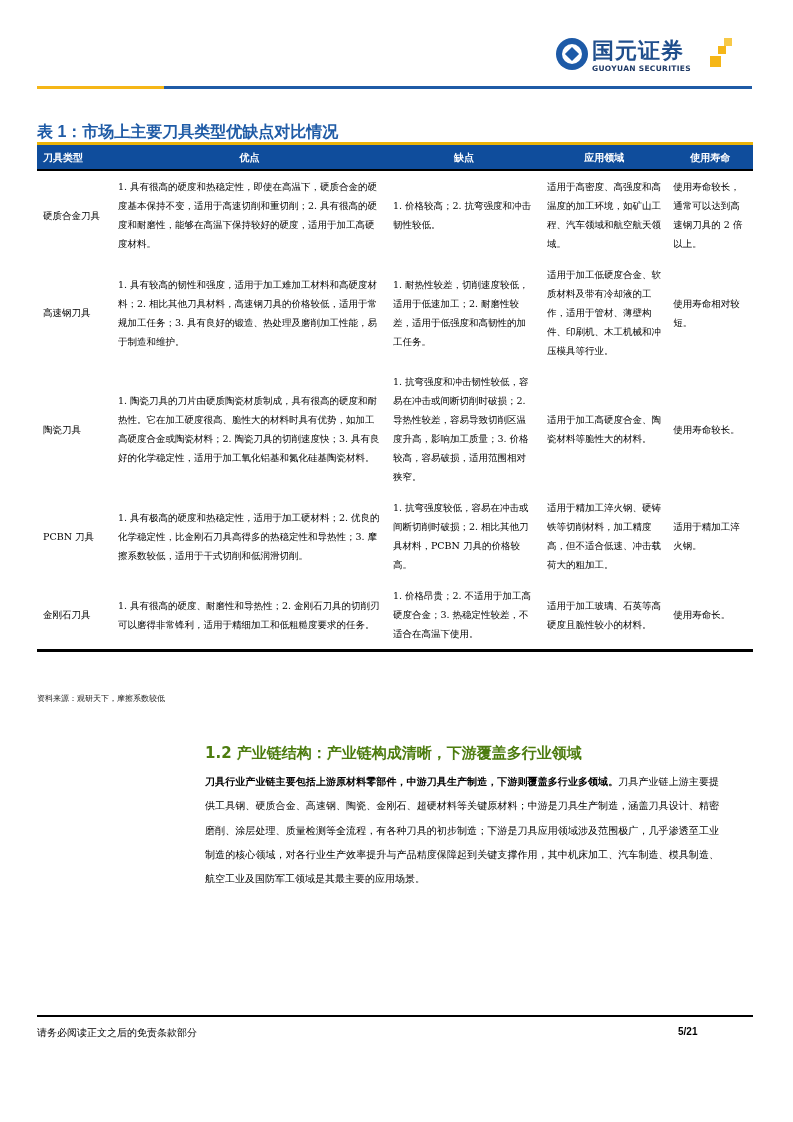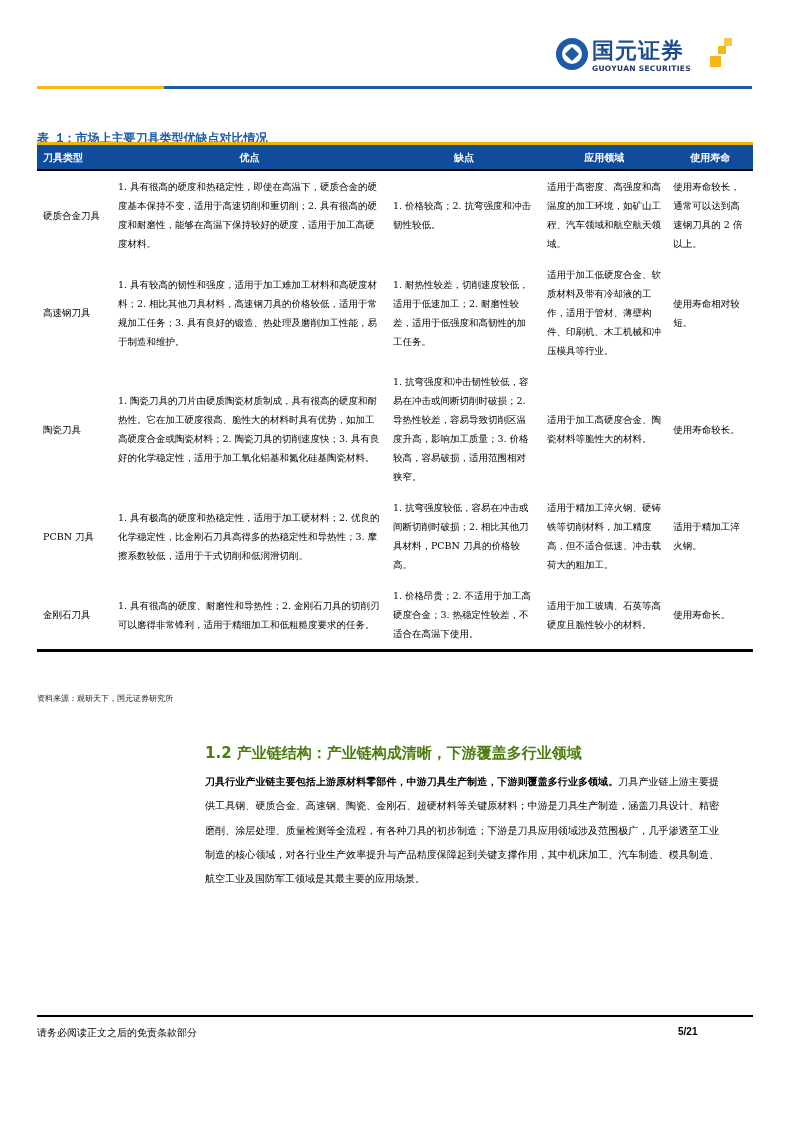--- a/index.html
+++ b/index.html
@@ -20,22 +20,22 @@
   .logo-en { position: absolute; left: 36px; top: 28px; font-family: "DejaVu Sans", sans-serif;
     font-weight: bold; font-size: 7.5px; color: #1f3a66; letter-spacing: 0.3px; white-space: nowrap; }
   .logo-sq { position: absolute; background: #f5b617; }
   .sq1 { left: 154px; top: 20px; width: 11px; height: 11px; }
   .sq2 { left: 162px; top: 10px; width: 8px; height: 8px; }
   .sq3 { left: 168px; top: 2px; width: 8px; height: 8px; background: #f7c948; }
   .header-rule-yellow { position: absolute; left: 37px; top: 86px; width: 127px; height: 3px; background: #f5b617; }
   .header-rule-blue { position: absolute; left: 164px; top: 86px; width: 588px; height: 3px; background: #1f5ba6; }
 
   
-  .table-title { position: absolute; left: 37px; top: 122px; font-family: Liberation Mono, monospace;
-    font-weight: bold; font-size: 12px; color: #1f5ba6; white-space: nowrap; margin-top: 8px; }
+  .table-title { position: absolute; left: 37px; top: 122px; font-family: Liberation Sans, sans-serif;
+    font-weight: bold; font-size: 16px; color: #1f5ba6; white-space: nowrap; }
 
   
   .tbl { position: absolute; left: 37px; top: 142px; width: 716px; border-collapse: collapse; table-layout: fixed;
     font-size: 9.5px; line-height: 19px; }
   .tbl thead th { background: #0f4d9c; color: #fff; font-family: "DejaVu Sans", sans-serif; font-weight: bold;
     font-size: 10px; height: 24px; padding: 0; border-top: 3px solid #eab308; border-bottom: 2px solid #000; text-align: center; }
   .tbl thead th.first { text-align: left; padding-left: 18px; }
   .tbl td { vertical-align: middle; padding: 6px 6px; }
   .tbl tbody tr:last-child td { border-bottom: 3px solid #000; }
   .c-type { width: 64px; padding-left: 6px !important; }
@@ -117,20 +117,20 @@
     <tr>
       <td class="c-type">金刚石刀具</td>
       <td class="c-adv">1. 具有很高的硬度、耐磨性和导热性；2. 金刚石刀具的切削刃可以磨得非常锋利，适用于精细加工和低粗糙度要求的任务。</td>
       <td class="c-dis">1. 价格昂贵；2. 不适用于加工高硬度合金；3. 热稳定性较差，不适合在高温下使用。</td>
       <td class="c-app">适用于加工玻璃、石英等高硬度且脆性较小的材料。</td>
       <td class="c-life">使用寿命长。</td>
     </tr>
   </tbody>
 </table>
 
-<div class="source">资料来源：观研天下，国元证券研究所</div>
+<div class="source">资料来源：观研天下，摩擦系数较低</div>
 
 <div class="section-title">1.2 产业链结构：产业链构成清晰，下游覆盖多行业领域</div>
 <div class="body-text"><b>刀具行业产业链主要包括上游原材料零部件，中游刀具生产制造，下游则覆盖多行业多领域。</b><span>刀具产业链上游主要提供工具钢、硬质合金、高速钢、陶瓷、金刚石、超硬材料等关键原材料；中游是刀具生产制造，涵盖刀具设计、精密磨削、涂层处理、质量检测等全流程，有各种刀具的初步制造；下游是刀具应用领域涉及范围极广，几乎渗透至工业制造的核心领域，对各行业生产效率提升与产品精度保障起到关键支撑作用，其中机床加工、汽车制造、模具制造、航空工业及国防军工领域是其最主要的应用场景。</span></div>
 
 <div class="footer-rule"></div>
 <div class="footer-left">请务必阅读正文之后的免责条款部分</div>
 <div class="footer-right">5/21</div>
 
 </body></html>

